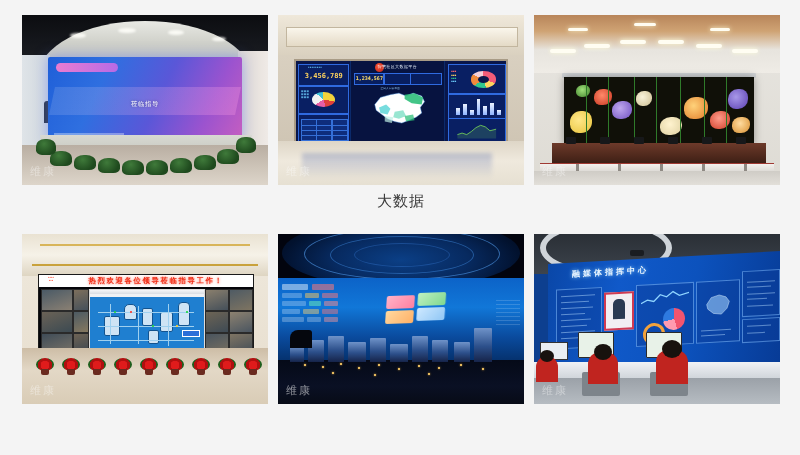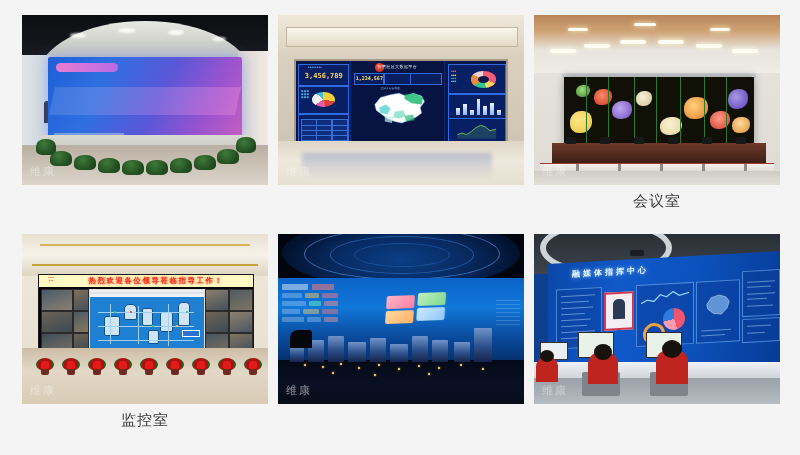--- a/index.html
+++ b/index.html
@@ -136,21 +136,21 @@
   .p3 .seatgap{position:absolute;width:3px;height:13px;background:#8f8a84;}
   .p3 .fl3{left:0;bottom:0;width:246px;height:14px;background:linear-gradient(180deg,#cfccc6,#e2dfd9);}
 
   
   .p4{background:linear-gradient(#efe9dd,#e6ddcd);}
   .p4 .cl4{left:0;top:0;width:246px;height:42px;
     background:linear-gradient(180deg,#e9e2d2 0%,#f6f2e8 50%,#ded5c2 100%);}
   .p4 .gold{left:10px;top:30px;width:226px;height:2px;background:#c9a23c;}
   .p4 .gold2{left:18px;top:10px;width:210px;height:1.5px;background:#d8b55a;}
   .p4 .bigwall{left:16px;top:40px;width:214px;height:80px;background:#05060a;border:1px solid #1a1a1a;overflow:hidden;}
-  .p4 .banner{left:0;top:0;width:100%;height:12px;background:#fef9c3;}
+  .p4 .banner{left:0;top:0;width:100%;height:12px;background:#ffffff;}
   .p4 .bantext{position:absolute;left:22px;top:1px;width:190px;text-align:center;color:#f02c16;
     font-size:7.4px;font-weight:bold;letter-spacing:1.6px;font-family:"DejaVu Sans",sans-serif;
     text-shadow:0 0 3px rgba(255,60,30,.8);}
   .p4 .bansmall{position:absolute;left:2px;top:1px;width:20px;text-align:center;color:#ff3b22;font-size:2.4px;line-height:3px;}
   .p4 .cctv{position:absolute;border:.5px solid #2a2a2a;overflow:hidden;}
   .p4 .scada{position:absolute;left:50px;top:14px;width:114px;height:64px;background:#1f7fd0;border:1px solid #dcdcdc;}
   .p4 .sbar{position:absolute;left:0;top:0;width:100%;height:4px;background:linear-gradient(180deg,#f4f6f8,#d8dde3);}
   .p4 .sbar2{position:absolute;left:0;top:4px;width:100%;height:3px;background:#eef1f4;}
   .p4 .stank{position:absolute;background:#cfe4f5;border:.6px solid #12538f;border-radius:2px;}
   .p4 .spipe{position:absolute;background:#9fd0ef;}
@@ -223,20 +223,21 @@
         <div class="abs spot" style="left:96px;top:13px;width:18px;height:5px;"></div>
         <div class="abs spot" style="left:146px;top:15px;width:16px;height:5px;"></div>
         <div class="abs spot" style="left:190px;top:22px;width:14px;height:4px;"></div>
         <div class="abs walll"></div>
         <div class="abs wallr"></div>
         <div class="abs person"></div>
 
         <div class="abs screen">
           <div class="abs scr-badge"></div>
           <div class="abs scr-band"></div>
+          <div class="abs scr-t2">莅临指导</div>
           <div class="abs scr-foot"></div>
         </div>
 
         <div class="abs base"></div>
         <div class="abs floor"></div>
 
         <div class="abs bush" style="left:28px;top:136px;width:22px;height:15px;"></div>
         <div class="abs bush" style="left:52px;top:140px;width:22px;height:15px;"></div>
         <div class="abs bush" style="left:76px;top:143px;width:22px;height:15px;"></div>
         <div class="abs bush" style="left:100px;top:145px;width:22px;height:15px;"></div>
@@ -329,20 +330,21 @@
                 <polyline points="0,30 12,26 24,30 36,22 48,12 60,6 72,10 84,20 100,16 100,40 0,40" fill="rgba(120,220,90,.18)" stroke="none"></polyline>
               </svg>
             </div>
           </div>
         </div>
 
         <div class="abs floor2"></div>
         <div class="abs refl"></div>
         <div class="wm">维康</div>
       </div>
+      <div class="caption">大数据</div>
     </div>
 
     <div class="cell">
       <div class="photo p3">
         <div class="abs cl3 cl"></div>
         <div class="abs lamp" style="left:16px;top:34px;width:26px;height:4px;"></div>
         <div class="abs lamp" style="left:50px;top:29px;width:26px;height:4px;"></div>
         <div class="abs lamp" style="left:86px;top:25px;width:26px;height:4px;"></div>
         <div class="abs lamp" style="left:124px;top:25px;width:26px;height:4px;"></div>
         <div class="abs lamp" style="left:162px;top:29px;width:26px;height:4px;"></div>
@@ -392,21 +394,20 @@
         <div class="seatrow" style="top:157px;">
           <div class="seatgap" style="left:28px;"></div>
             <div class="seatgap" style="left:72px;"></div>
           <div class="seatgap" style="left:116px;"></div>
             <div class="seatgap" style="left:160px;"></div>
           <div class="seatgap" style="left:204px;"></div>
         </div>
         <div class="abs fl3"></div>
         <div class="wm">维康</div>
       </div>
-      <div class="caption">会议室</div>
     </div>
   </div>
 
   <div class="row">
 
     <div class="cell">
       <div class="photo p4">
         <div class="abs cl4"></div>
         <div class="abs gold2"></div>
         <div class="abs gold"></div>
@@ -470,21 +471,20 @@
         <div class="abs pot" style="left:149px;top:135px;"></div>
         <div class="abs flower" style="left:170px;top:124px;"></div>
         <div class="abs pot" style="left:175px;top:135px;"></div>
         <div class="abs flower" style="left:196px;top:124px;"></div>
         <div class="abs pot" style="left:201px;top:135px;"></div>
         <div class="abs flower" style="left:222px;top:124px;"></div>
         <div class="abs pot" style="left:227px;top:135px;"></div>
 
         <div class="wm">维康</div>
       </div>
-      <div class="caption">监控室</div>
     </div>
 
     <div class="cell">
       <div class="photo p5">
         <div class="abs dome"></div>
         <div class="ring" style="left:26px;top:-6px;width:194px;height:50px;"></div>
         <div class="ring" style="left:52px;top:2px;width:142px;height:36px;border-color:rgba(70,150,240,.45);"></div>
         <div class="ring" style="left:76px;top:9px;width:94px;height:22px;border-color:rgba(60,130,220,.35);"></div>
 
         <div class="abs bigscr">

